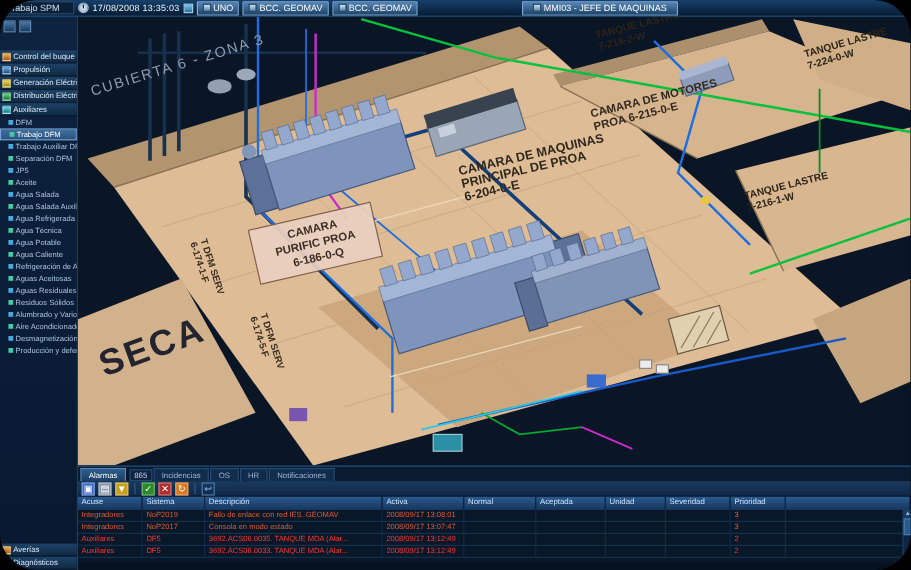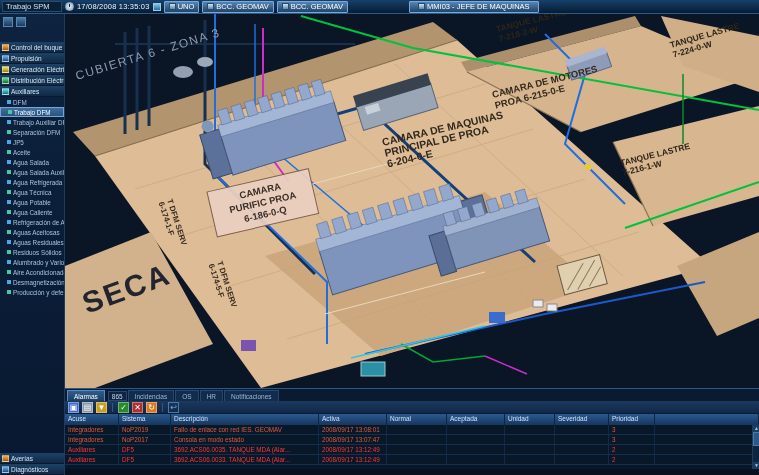--- a/index.html
+++ b/index.html
@@ -1,20 +1,20 @@
 <!DOCTYPE html>
 <html><head>
 <meta charset="utf-8">
 <style>
   * { margin:0; padding:0; box-sizing:border-box; }
   html,body { background:#000; }
   .app {
     position:relative; width:759px; height:475px; overflow:hidden;
     background:#04101e; font-family:"Liberation Sans", sans-serif;
-    color:#dce8f4; -webkit-font-smoothing:antialiased;
+    color:#dce8f4;border-radius:31px; -webkit-font-smoothing:antialiased;
   }
   
   .topbar {
     position:absolute; left:0; top:0; width:759px; height:14px;
     background:linear-gradient(#16406a,#071c33);
     border-bottom:1px solid #2a5a8a;
     display:flex; align-items:center; gap:3px; padding:0 2px; font-size:7.5px;
   }
   .tb-box {
     width:60px; height:11px; line-height:10px; padding-left:3px;
@@ -30,21 +30,21 @@
   }
   .tb-datetime { color:#eef4fa; white-space:nowrap; letter-spacing:0.2px; }
   .tb-mini-icon { width:8px; height:8px; background:linear-gradient(#7ec8f0,#2a6aa0); border:1px solid #9cd; flex:0 0 auto; }
   .tb-btn {
     height:12px; display:flex; align-items:center; gap:2px; padding:0 4px;
     background:linear-gradient(#5585b5,#1e4468); border:1px solid #7aa8d8;
     border-radius:1px; color:#fff; font-size:7.5px; white-space:nowrap; cursor:pointer;
     font-family:inherit;
   }
   .tb-btn-icon { width:7px; height:7px; background:linear-gradient(#cfe4f4,#5a88b0); border:1px solid #2a4a6a; }
-  .tb-btn.wide { margin-left:58px; padding:0 8px; }
+  .tb-btn.wide { margin-left:84px; padding:0 8px; }
   
   .sidebar {
     position:absolute; left:0; top:14px; width:65px; height:461px;
     background:linear-gradient(#0d2340,#081830);
     border-right:1px solid #1c3c60; display:flex; flex-direction:column;
   }
   .sb-top { height:28px; display:flex; gap:3px; padding:3px; }
   .sb-top-icon { width:10px; height:10px; background:linear-gradient(#4a7aa8,#1a3a5c); border:1px solid #5a86b0; }
   .sb-section {
     height:11px; display:flex; align-items:center; gap:2px; padding-left:2px;

